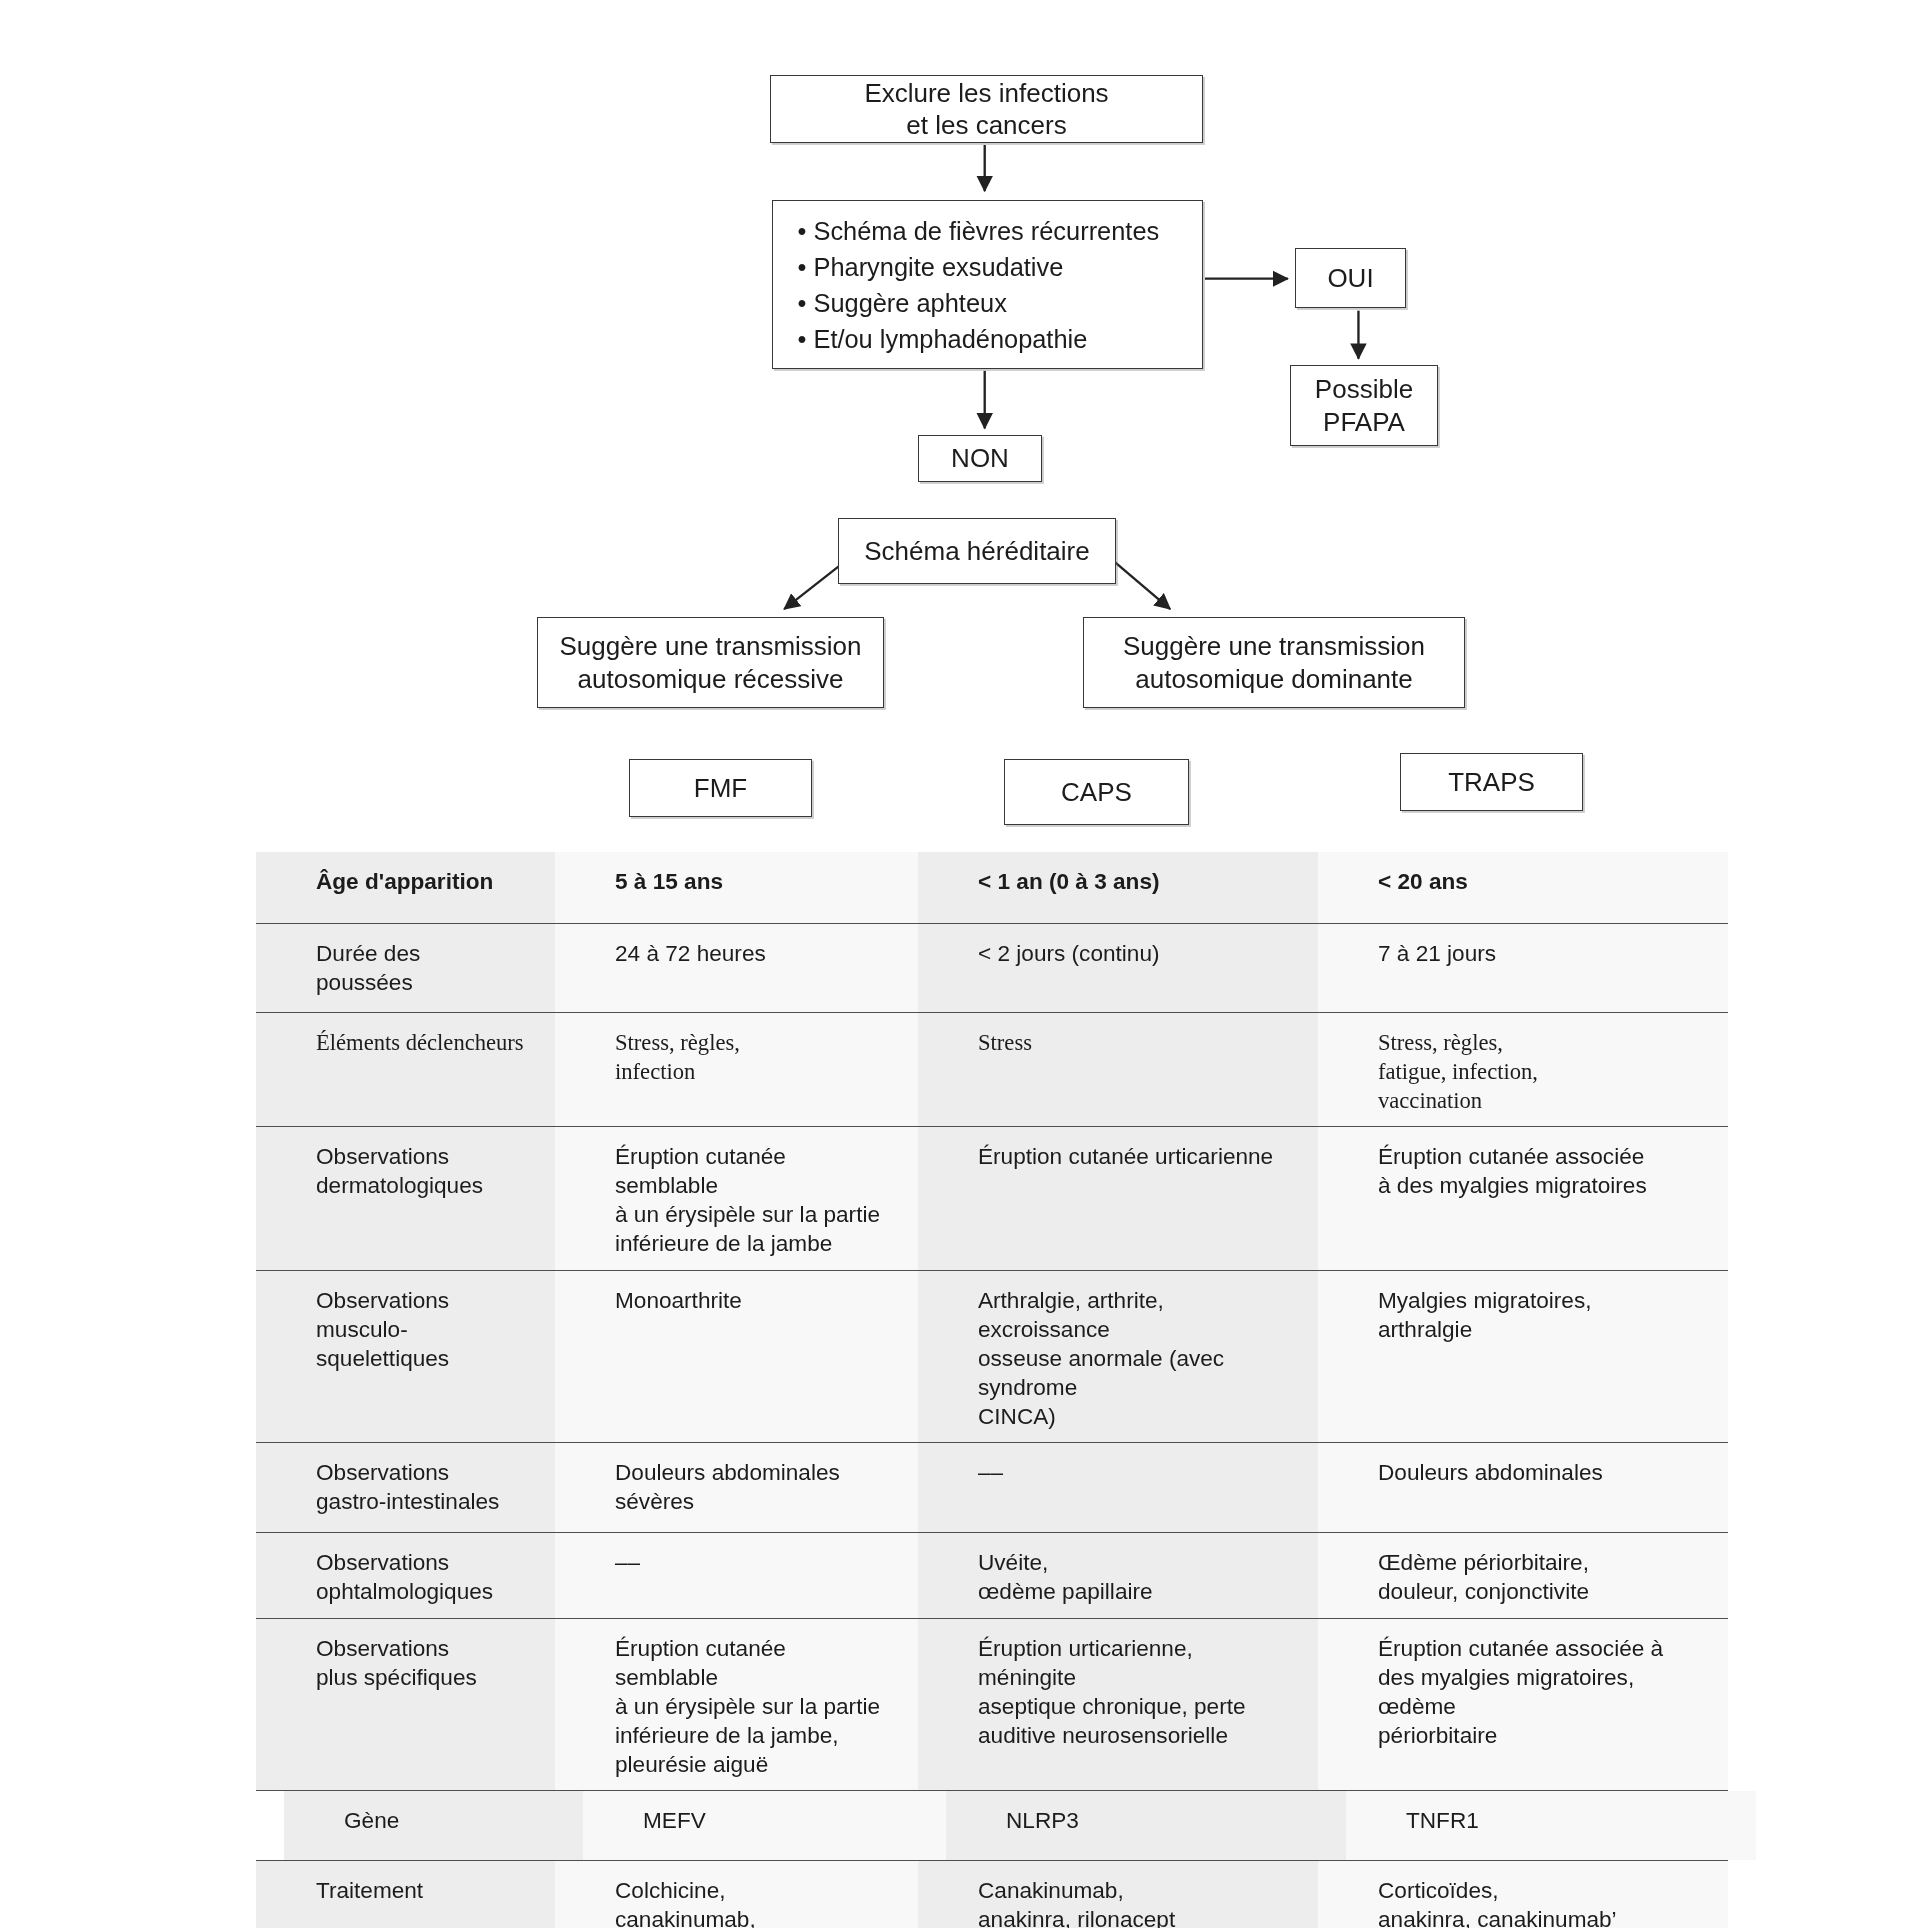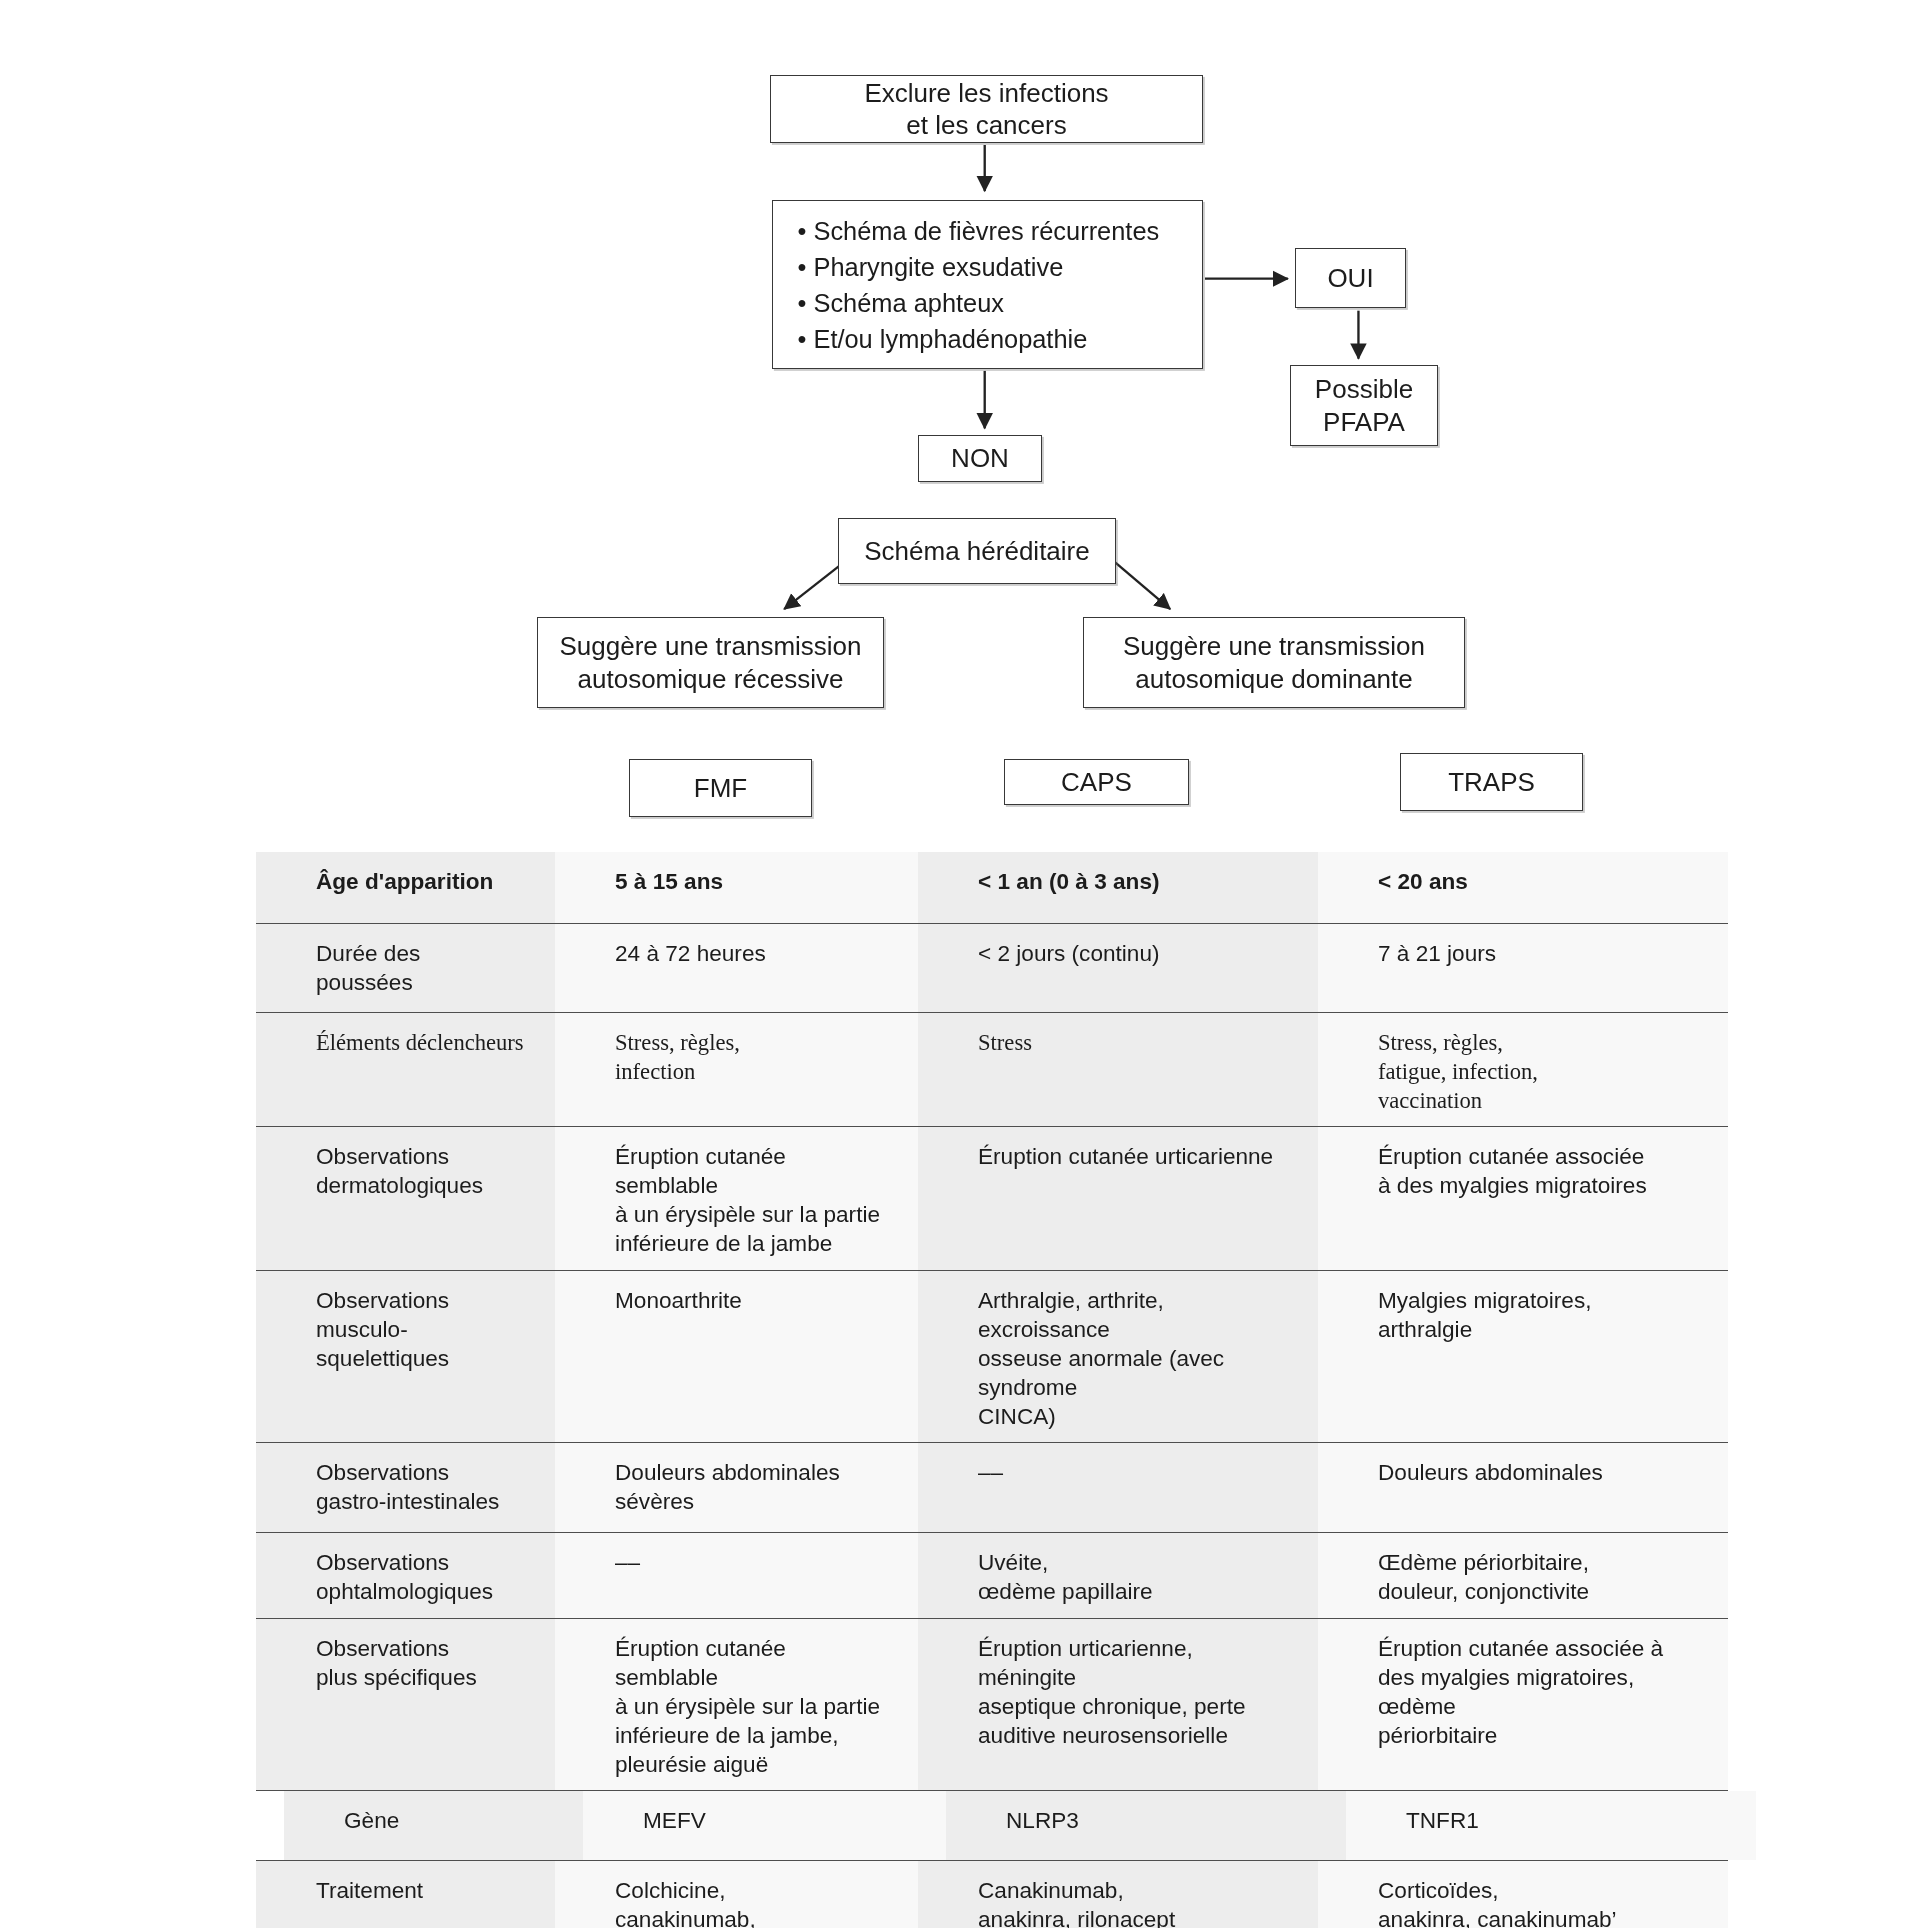--- a/index.html
+++ b/index.html
@@ -19,21 +19,21 @@
   #box-exclude   {left:770px; top:75px;  width:433px; height:68px;}
   #box-criteria  {left:772px; top:200px; width:431px; height:169px;
                   align-items:center;justify-content:flex-start;}
   #box-oui       {left:1295px;top:248px; width:111px; height:60px;}
   #box-pfapa     {left:1290px;top:365px; width:148px; height:81px;}
   #box-non       {left:918px; top:435px; width:124px; height:47px;}
   #box-hereditary{left:838px; top:518px; width:278px; height:66px;}
   #box-recessive {left:537px; top:617px; width:347px; height:91px;}
   #box-dominant  {left:1083px;top:617px; width:382px; height:91px;}
   #box-fmf       {left:629px; top:759px; width:183px; height:58px;}
-  #box-caps      {left:1004px;top:759px; width:185px; height:46px;}
+  #box-caps      {left:1004px;top:759px; width:185px; height:66px;}
   #box-traps     {left:1400px;top:753px; width:183px; height:58px;}
 
   #box-criteria .criteria-list{padding:0 19px 0 24.5px;text-align:left;}
   .criteria-item{font-size:25.4px;line-height:36px;white-space:normal;}
   .criteria-item::before{content:"\2022\00a0";}
 
   
   #arrows{position:absolute;left:0;top:0;pointer-events:none;}
 
   
@@ -74,21 +74,21 @@
   <line x1="1443" y1="330" x2="1443" y2="381" stroke="#222" stroke-width="2.5" marker-end="url(#ah)"></line>
   <line x1="1046" y1="394" x2="1046" y2="455" stroke="#222" stroke-width="2.5" marker-end="url(#ah)"></line>
   <line x1="898" y1="596" x2="833" y2="647" stroke="#222" stroke-width="2.5" marker-end="url(#ah)"></line>
   <line x1="1183" y1="596" x2="1243" y2="647" stroke="#222" stroke-width="2.5" marker-end="url(#ah)"></line>
 </svg>
 
 <div class="fc-box" id="box-exclude">Exclure les infections
 et les cancers</div>
 
 <div class="fc-box" id="box-criteria">
-  <div class="criteria-list"><div class="criteria-item">Schéma de fièvres récurrentes</div><div class="criteria-item">Pharyngite exsudative</div><div class="criteria-item">Schéma aphteux</div><div class="criteria-item">Et/ou lymphadénopathie</div></div>
+  <div class="criteria-list"><div class="criteria-item">Schéma de fièvres récurrentes</div><div class="criteria-item">Pharyngite exsudative</div><div class="criteria-item">Suggère aphteux</div><div class="criteria-item">Et/ou lymphadénopathie</div></div>
 </div>
 
 <div class="fc-box" id="box-oui">OUI</div>
 
 <div class="fc-box" id="box-pfapa">Possible
 PFAPA</div>
 
 <div class="fc-box" id="box-non">NON</div>
 
 <div class="fc-box" id="box-hereditary">Schéma héréditaire</div>

